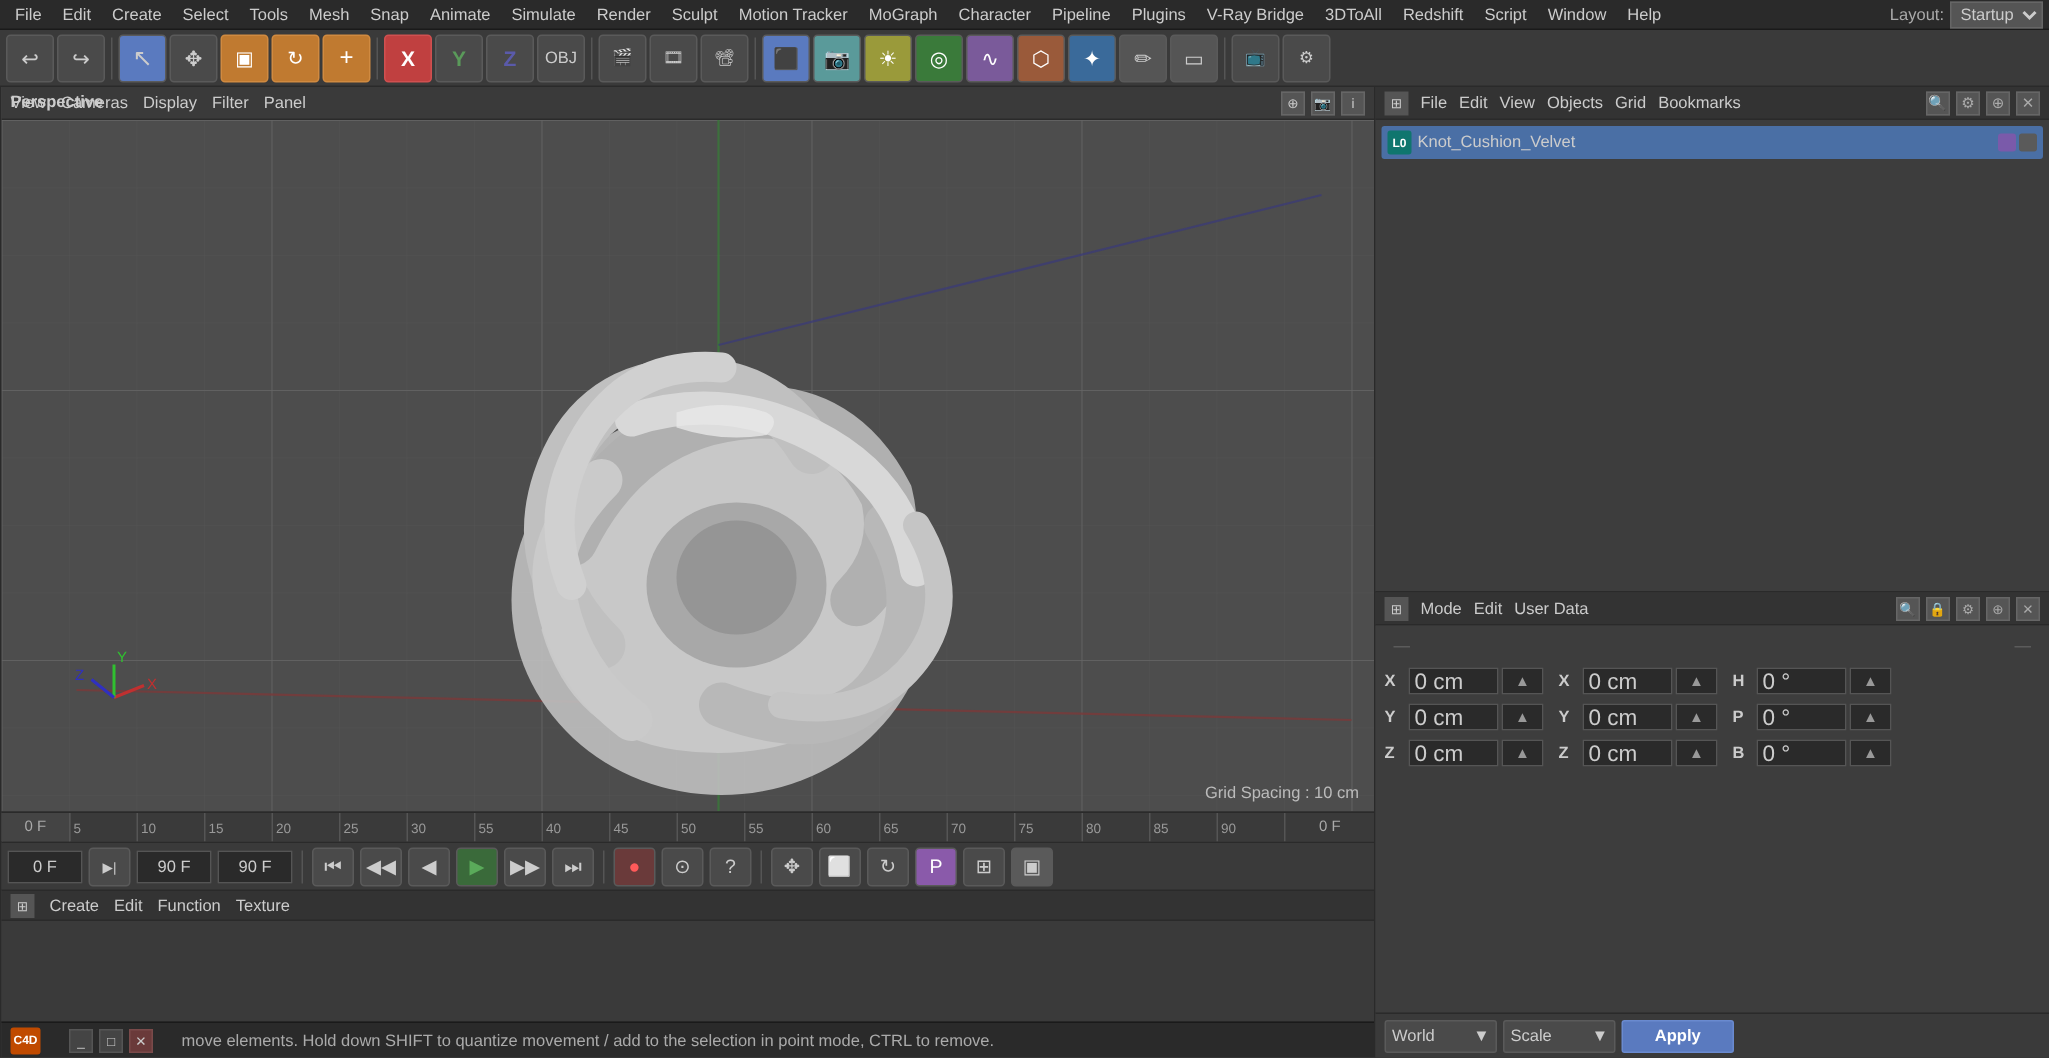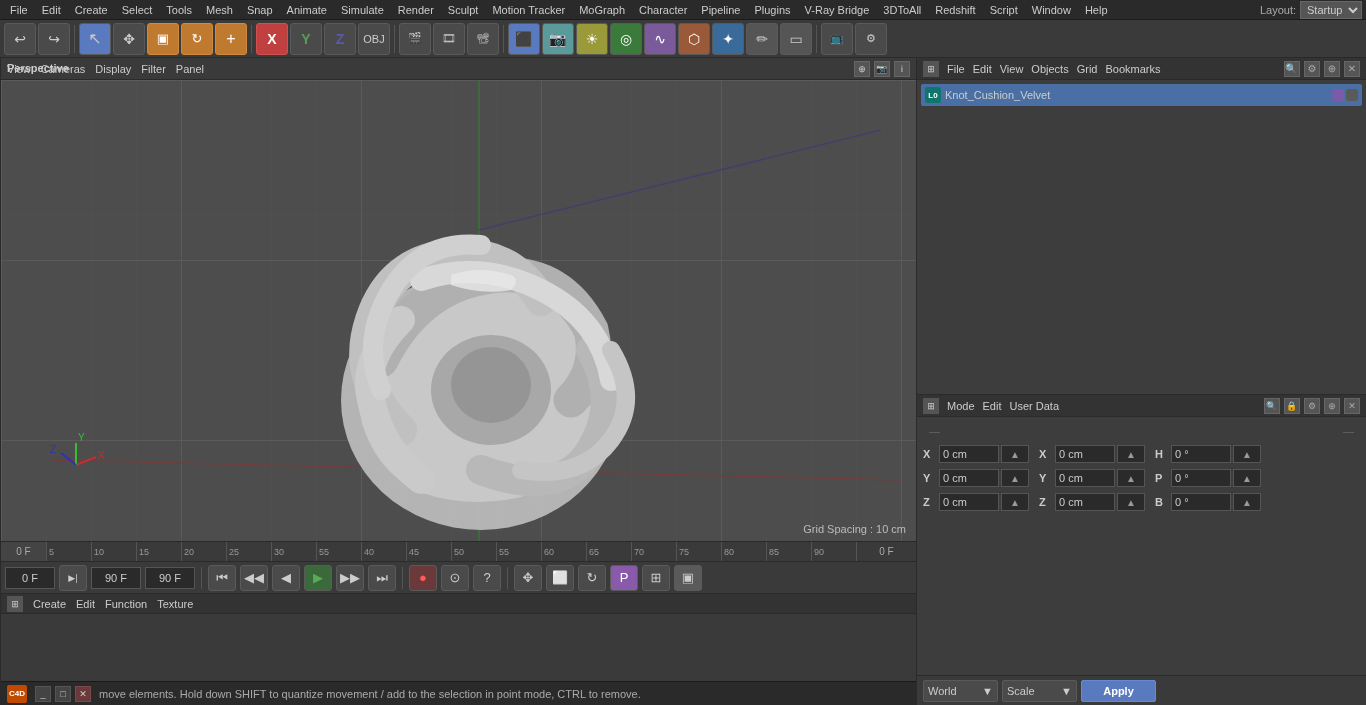--- a/index.html
+++ b/index.html
@@ -299,21 +299,21 @@
     }
 
     
     .status-bar {
       height: 24px;
       background: #2a2a2a;
       border-top: 1px solid #1a1a1a;
       display: flex;
       align-items: center;
       padding: 0 6px;
-      gap: 8px;
+      gap: 19px;
     }
     .status-icon {
       width: 16px;
       height: 16px;
       background: #555;
       border-radius: 2px;
       display: flex;
       align-items: center;
       justify-content: center;
       font-size: 9px;
@@ -463,21 +463,21 @@
       color: #ccc;
       font-size: 11px;
       font-weight: bold;
     }
     .coord-input {
       width: 60px;
       height: 18px;
       background: #2a2a2a;
       border: 1px solid #555;
       color: #ccc;
-      font-size: 11px;
+      font-size: 15px;
       padding: 0 3px;
     }
     .coord-unit {
       width: 28px;
       height: 18px;
       background: #2a2a2a;
       border: 1px solid #555;
       color: #999;
       font-size: 10px;
       display: flex;

